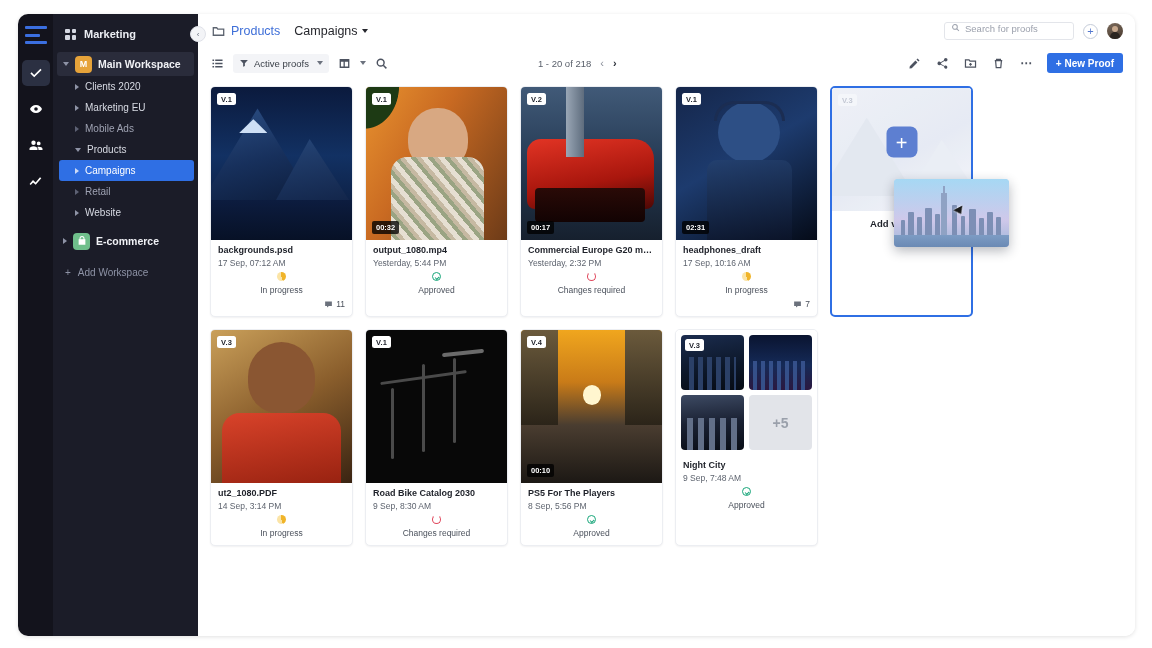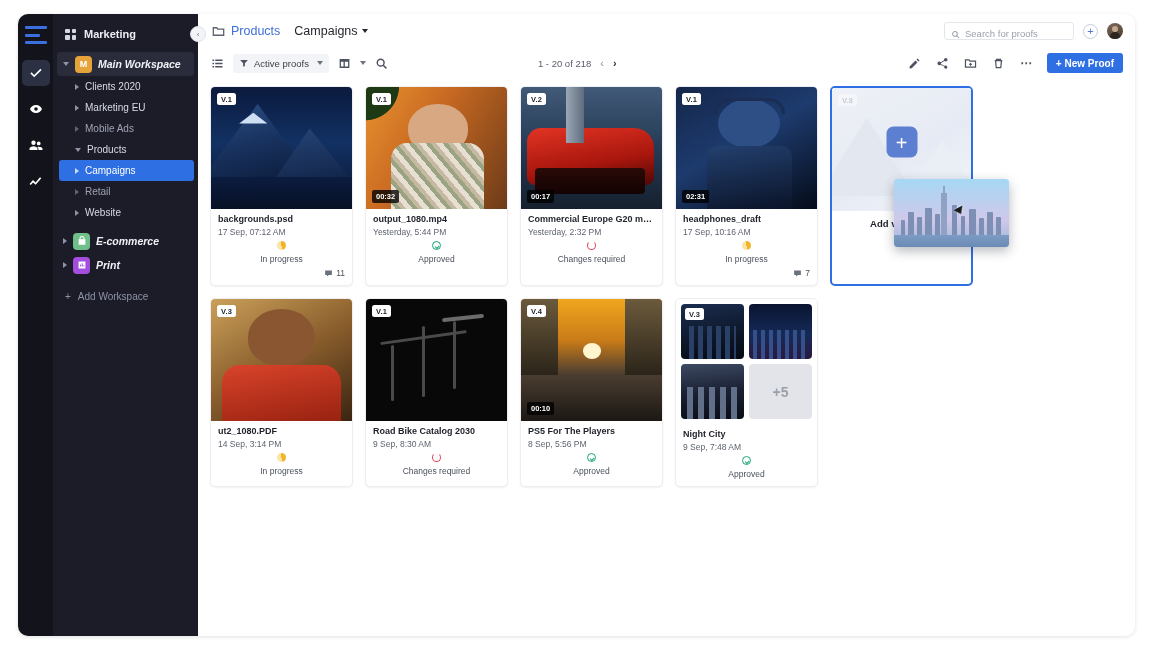--- a/index.html
+++ b/index.html
@@ -64,21 +64,21 @@
   .ws-row.sel { background: #2a2c3b; border-radius: 3px; margin: 0 4px; padding-left: 6px; }
   .caret { width: 0; height: 0; flex: 0 0 auto; }
   .caret.right { border-left: 4px solid #8e93a6; border-top: 3px solid transparent; border-bottom: 3px solid transparent; }
   .caret.down  { border-top: 4px solid #8e93a6; border-left: 3px solid transparent; border-right: 3px solid transparent; }
   .caret.dim.right { border-left-color: #5d6174; }
   .ws-badge {
     width: 17px; height: 17px; border-radius: 4px; flex: 0 0 17px;
     display: flex; align-items: center; justify-content: center;
     font-size: 9px; font-weight: 700; color: #fff;
   }
-  .ws-name { font-size: 10.5px; font-weight: 600; color: #f0f1f5; font-style: italic; }
+  .ws-name { font-size: 10.5px; font-weight: 600; color: #f0f1f5; }
   .tree-item {
     display: flex; align-items: center; gap: 6px;
     height: 21px; font-size: 10px; color: #d7dae3; padding-left: 22px;
   }
   .tree-item.dim { color: #9ea2b2; }
   .tree-item.active { background: #2f6fe4; color: #fff; border-radius: 3px; margin: 0 4px 0 6px; padding-left: 16px; }
   .tree-item.active .caret.right { border-left-color: #cddaf6; }
   .add-ws {
     display: flex; align-items: center; gap: 7px;
     font-size: 10px; color: #8e93a6; padding-left: 12px; margin-top: 14px;
@@ -90,21 +90,21 @@
     height: 34px; display: flex; align-items: center;
     padding: 0 12px 0 14px; gap: 14px; flex: 0 0 34px;
   }
   .crumb { display: flex; align-items: center; gap: 6px; font-size: 12.5px; color: #3f6fd8; }
   .crumb svg { width: 13px; height: 13px; stroke: #5d6470; fill: none; stroke-width: 1.6; }
   .crumb-cur { font-size: 12.5px; color: #26272d; display: flex; align-items: center; gap: 4px; }
   .tri-down { width:0;height:0;border-top:4px solid #26272d;border-left:3.5px solid transparent;border-right:3.5px solid transparent; }
   .topbar-right { margin-left: auto; display: flex; align-items: center; gap: 9px; }
   .search-box {
     width: 130px; height: 18px; border: 1px solid #e3e5ea; border-radius: 3px;
-    display: flex; align-items: flex-end; gap: 5px; padding: 0 6px;
+    display: flex; align-items: flex-start; gap: 5px; padding: 0 6px;
     font-size: 9.5px; color: #9ca1ad; background: #fff;
   }
   .plus-circle {
     width: 15px; height: 15px; border-radius: 50%; border: 1px solid #c4cbd8;
     display: flex; align-items: center; justify-content: center;
     color: #5478cf; font-size: 11px; line-height: 1;
   }
   .avatar {
     width: 16px; height: 16px; border-radius: 50%;
     background: linear-gradient(160deg,#7b6b5d,#46372c);
@@ -146,21 +146,21 @@
     flex: 1; padding: 8px 12px 0 12px;
     display: flex; flex-wrap: wrap; gap: 12px;
     align-content: flex-start; overflow: hidden;
   }
   .card {
     width: 143px; background: #fff; border-radius: 5px;
     border: 1px solid #eceef2;
     box-shadow: 0 1px 2px rgba(16,24,40,.06);
     overflow: hidden; position: relative; flex: 0 0 143px;
   }
-  .thumb { height: 122px; position: relative; overflow: hidden; background: #000; }
+  .thumb { height: 153px; position: relative; overflow: hidden; background: #000; }
   .vbadge {
     position: absolute; left: 6px; top: 6px; z-index: 3;
     background: #fff; color: #1d2029; font-size: 7.5px; font-weight: 700;
     padding: 1.5px 4px; border-radius: 2.5px; letter-spacing: .2px;
   }
   .dur {
     position: absolute; left: 6px; bottom: 6px; z-index: 3;
     background: rgba(0,0,0,.78); color: #fff; font-size: 7.5px; font-weight: 700;
     padding: 2px 4px; border-radius: 2px;
   }
@@ -361,29 +361,20 @@
     </div>
 
     <div class="ws-row" style="margin-top:6px">
       <span class="caret right"></span>
       <span class="ws-badge" style="background:#6fbf8b">
         <svg viewBox="0 0 16 16" style="width:10px;height:10px;fill:#fff">
             <path d="M4 5V4a4 4 0 0 1 8 0v1h1.4v9H2.6V5H4zm1.6 0h4.8V4a2.4 2.4 0 0 0-4.8 0v1z"></path>
           </svg>
       </span>
       <span class="ws-name">E-commerce</span>
-    </div>
-    <div class="ws-row">
-      <span class="caret right"></span>
-      <span class="ws-badge" style="background:#a44ee0">
-        <svg viewBox="0 0 16 16" style="width:10px;height:10px;fill:#fff">
-            <path d="M2.5 2.5h11v11h-11zM5 10.5h1.6V7H5zm2.6 0h1.6V5H7.6zm2.6 0h1.6V8.2h-1.6z"></path>
-          </svg>
-      </span>
-      <span class="ws-name">Print</span>
     </div>
 
     <div class="add-ws">
       <span>+</span>
       <span>Add Workspace</span>
     </div>
   </div>
 
   <div class="main">
 

